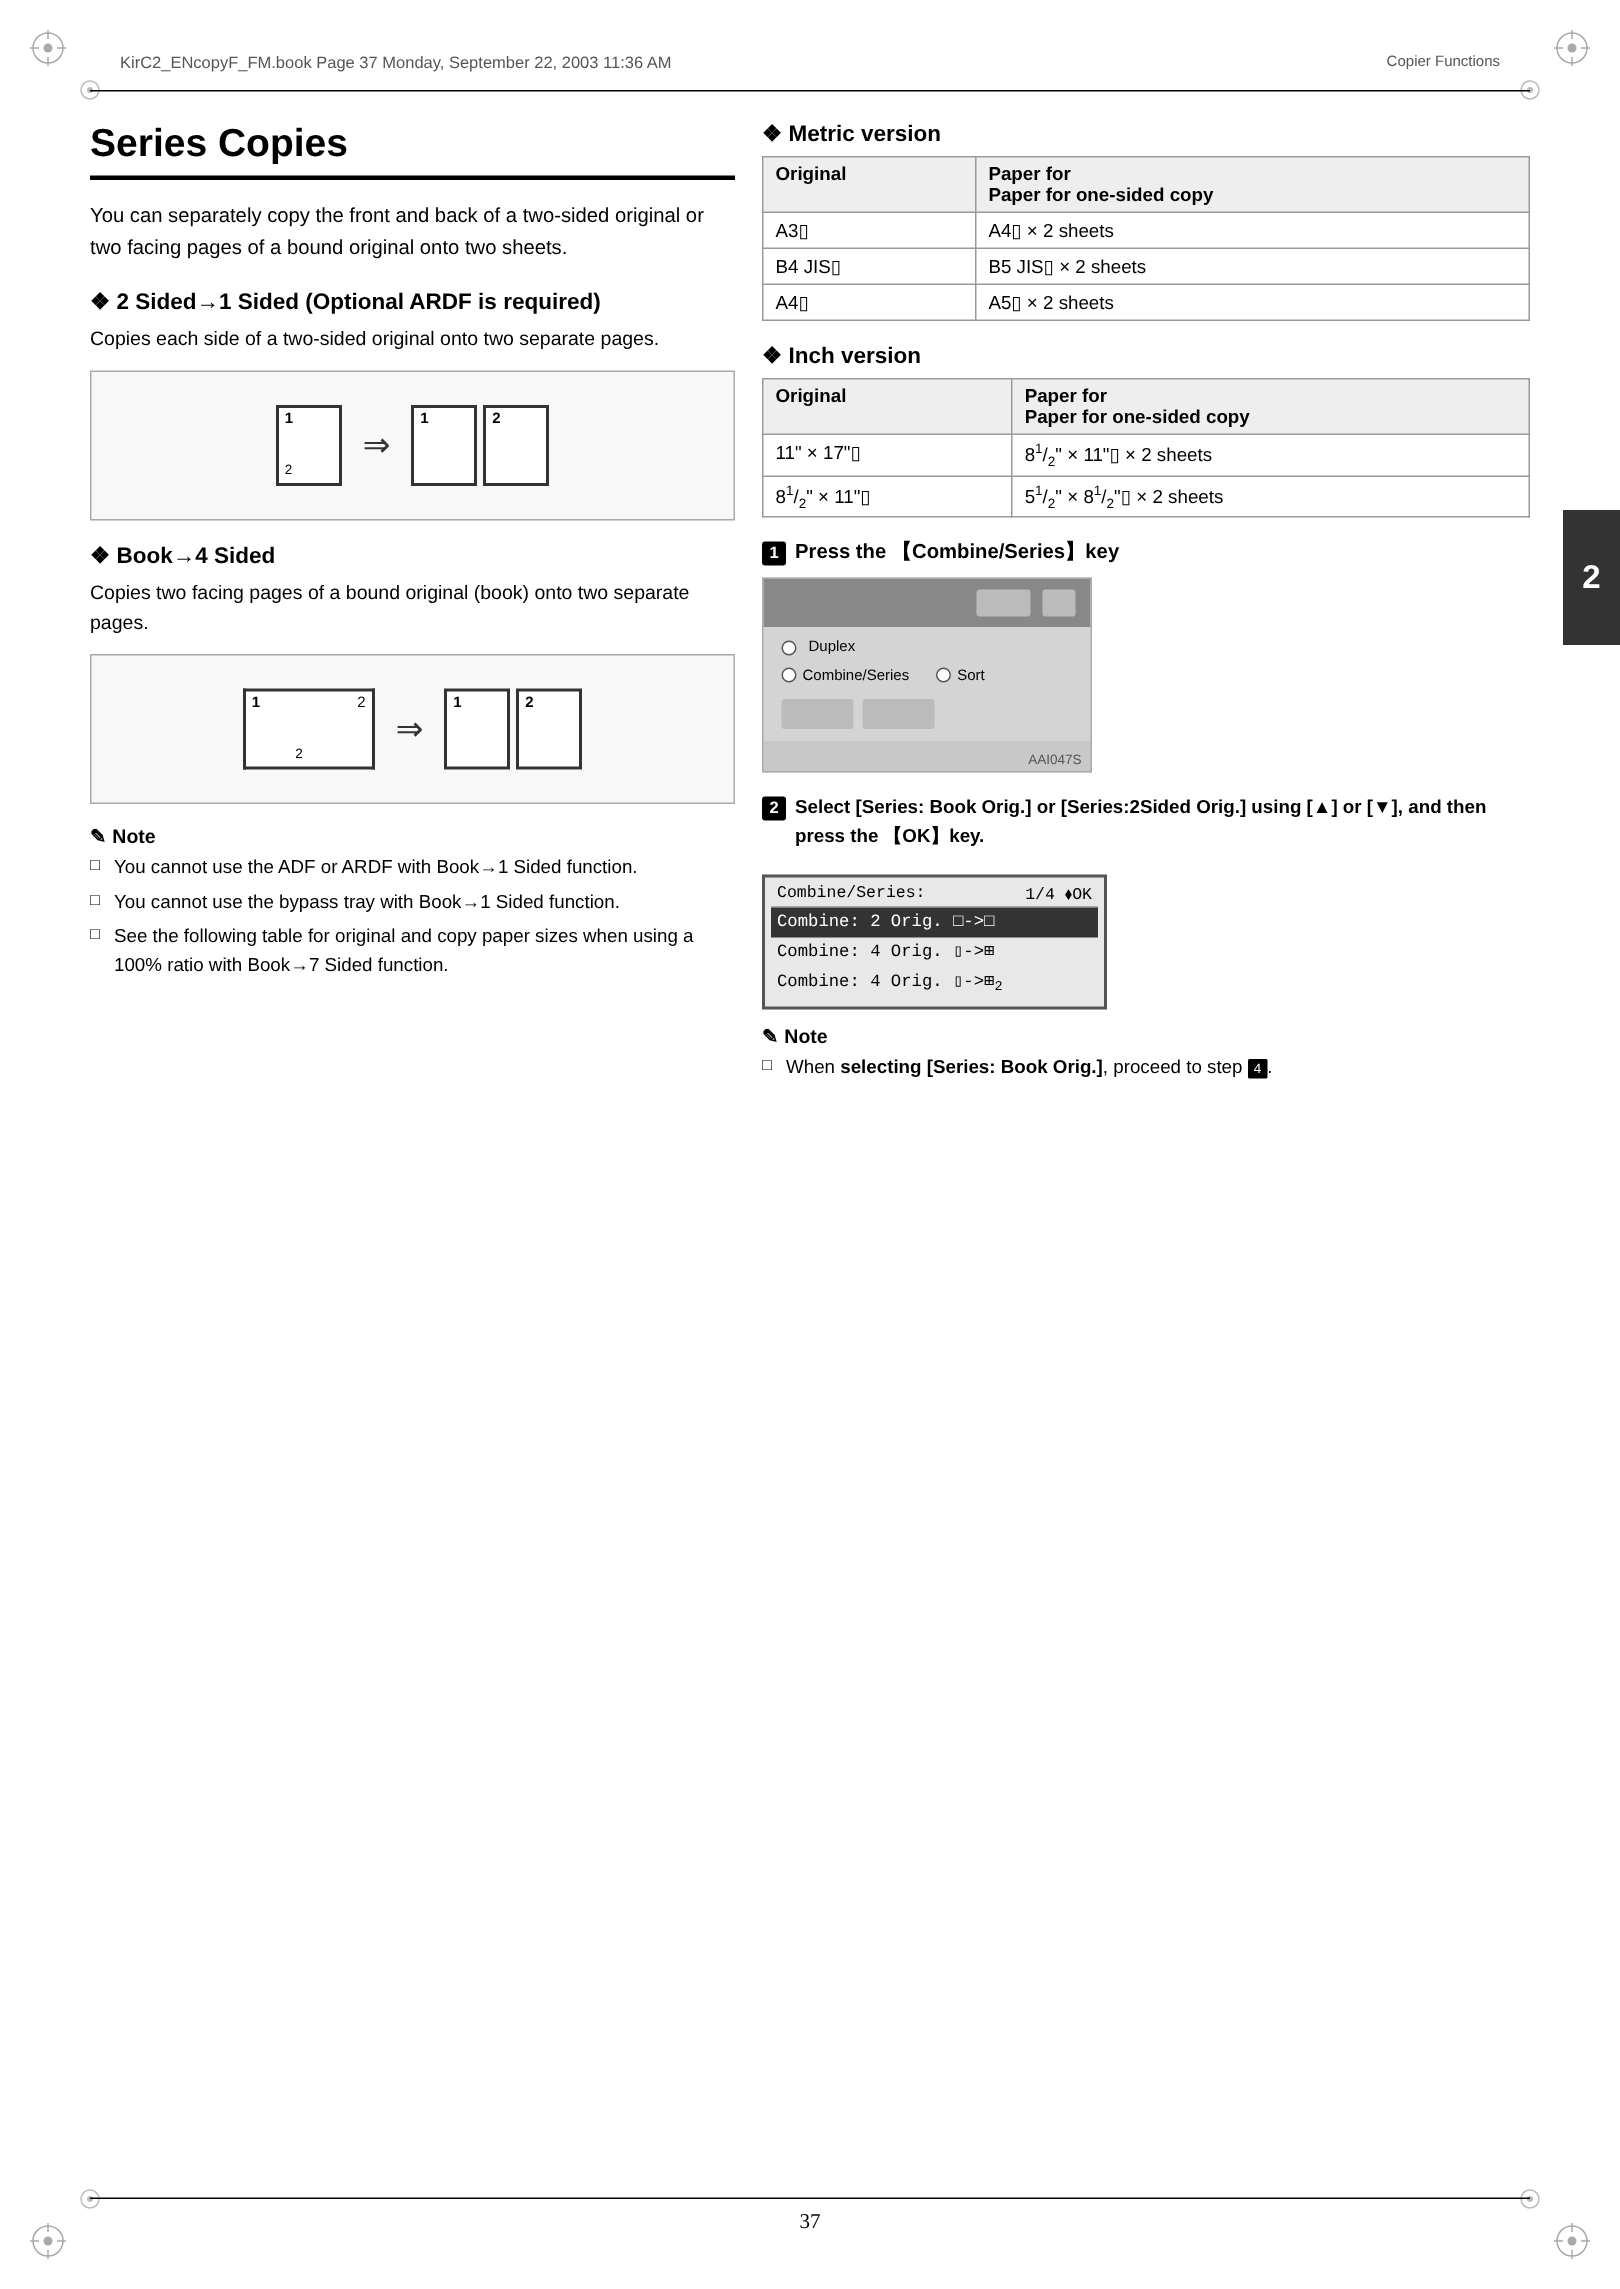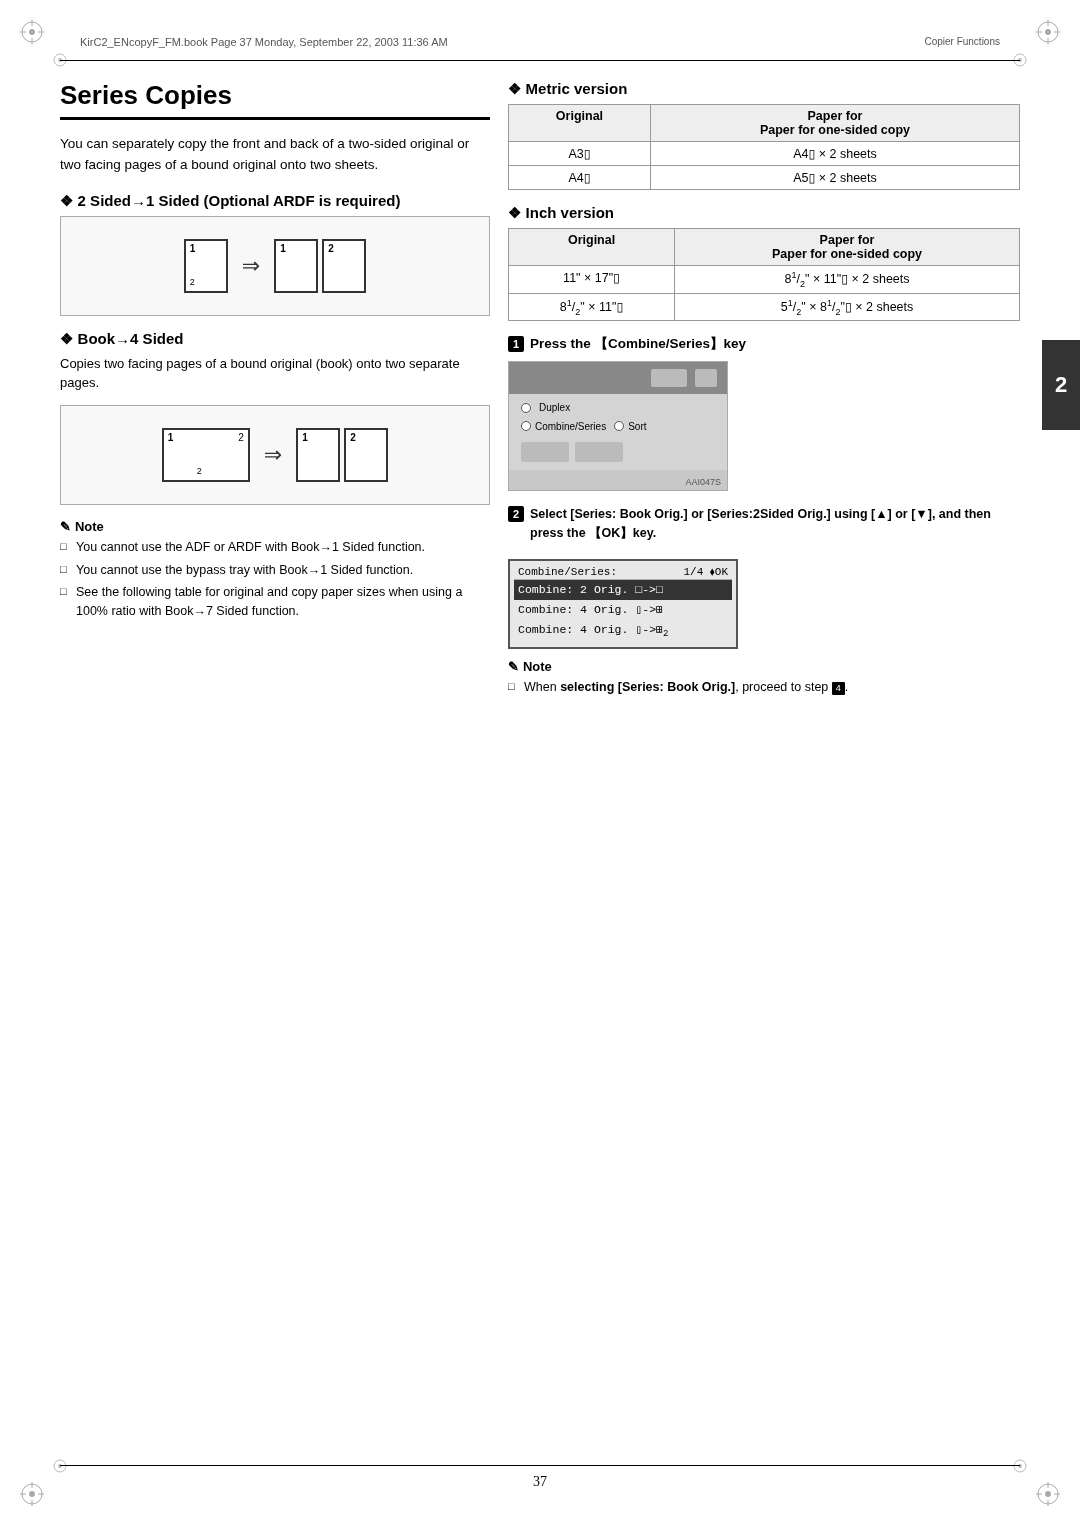--- a/index.html
+++ b/index.html
@@ -238,21 +238,21 @@
     .metric-table {
       width: 100%;
       border-collapse: collapse;
       margin-bottom: 14px;
       font-size: 12.5px;
       font-family: Arial, sans-serif;
     }
     .metric-table th, .metric-table td {
       border: 1px solid #999;
       padding: 4px 8px;
-      text-align: center;
+      text-align: left;
       vertical-align: top;
     }
     .metric-table th {
       background: #eee;
       font-weight: bold;
     }
 
     
     .step-heading {
       font-size: 13.5px;
@@ -474,20 +474,21 @@
 <div class="content">
   <div class="two-col">
 
     <div class="left-col">
       <div class="page-title">Series Copies</div>
       <p class="intro-text">You can separately copy the front and back of a two-sided original or two facing pages of a bound original onto two sheets.</p>
 
       <div class="section-heading">
         <span>❖ 2 Sided→1 Sided (Optional ARDF is required)</span>
       </div>
+      <p class="section-body">Copies each side of a two-sided original onto two separate pages.</p>
 
       <div class="diagram-box">
         <div class="doc-icon">
           <span class="page-num">1</span>
           <span class="page-num2"></span>
           <span style="position:absolute;bottom:4px;left:4px;font-size:9px;">2</span>
         </div>
         <div class="arrow-sym">⇒</div>
         <div class="doc-pair">
           <div class="doc-icon">
@@ -548,20 +549,24 @@
         <thead>
           <tr>
             <th>Original</th>
             <th><span style="font-weight:bold;">Paper for</span><br><span>Paper for one-sided copy</span></th>
           </tr>
         </thead>
         <tbody>
           <tr>
             <td>A3▯</td>
             <td>A4▯ × 2 sheets</td>
+          </tr>
+          <tr>
+            <td>B4 JIS▯</td>
+            <td>B5 JIS▯ × 2 sheets</td>
           </tr>
           <tr>
             <td>A4▯</td>
             <td>A5▯ × 2 sheets</td>
           </tr>
         </tbody>
       </table>
 
       <div class="section-heading">
         <span>❖ Inch version</span>
@@ -598,21 +603,21 @@
         <div class="panel-body">
           <div class="panel-row">
             <div class="radio-dot"></div>
             <span class="panel-label-sm">Duplex</span>
           </div>
           <div style="display:flex;align-items:center;gap:8px;">
             <div style="display:flex;align-items:flex-start;gap:4px;">
               <div class="radio-dot"></div>
               <span class="panel-label-sm">Combine/Series</span>
             </div>
-            <div style="display:flex;align-items:flex-start;gap:4px;">
+            <div style="display:flex;align-items:flex-start;gap:4px;margin-left:10px;">
               <div class="radio-dot"></div>
               <span class="panel-label-sm">Sort</span>
             </div>
           </div>
           <div style="display:flex;gap:6px;margin-top:2px;">
             <div class="panel-btn-rect"></div>
             <div class="panel-btn-rect"></div>
           </div>
         </div>
         <div class="panel-caption">AAI047S</div>

